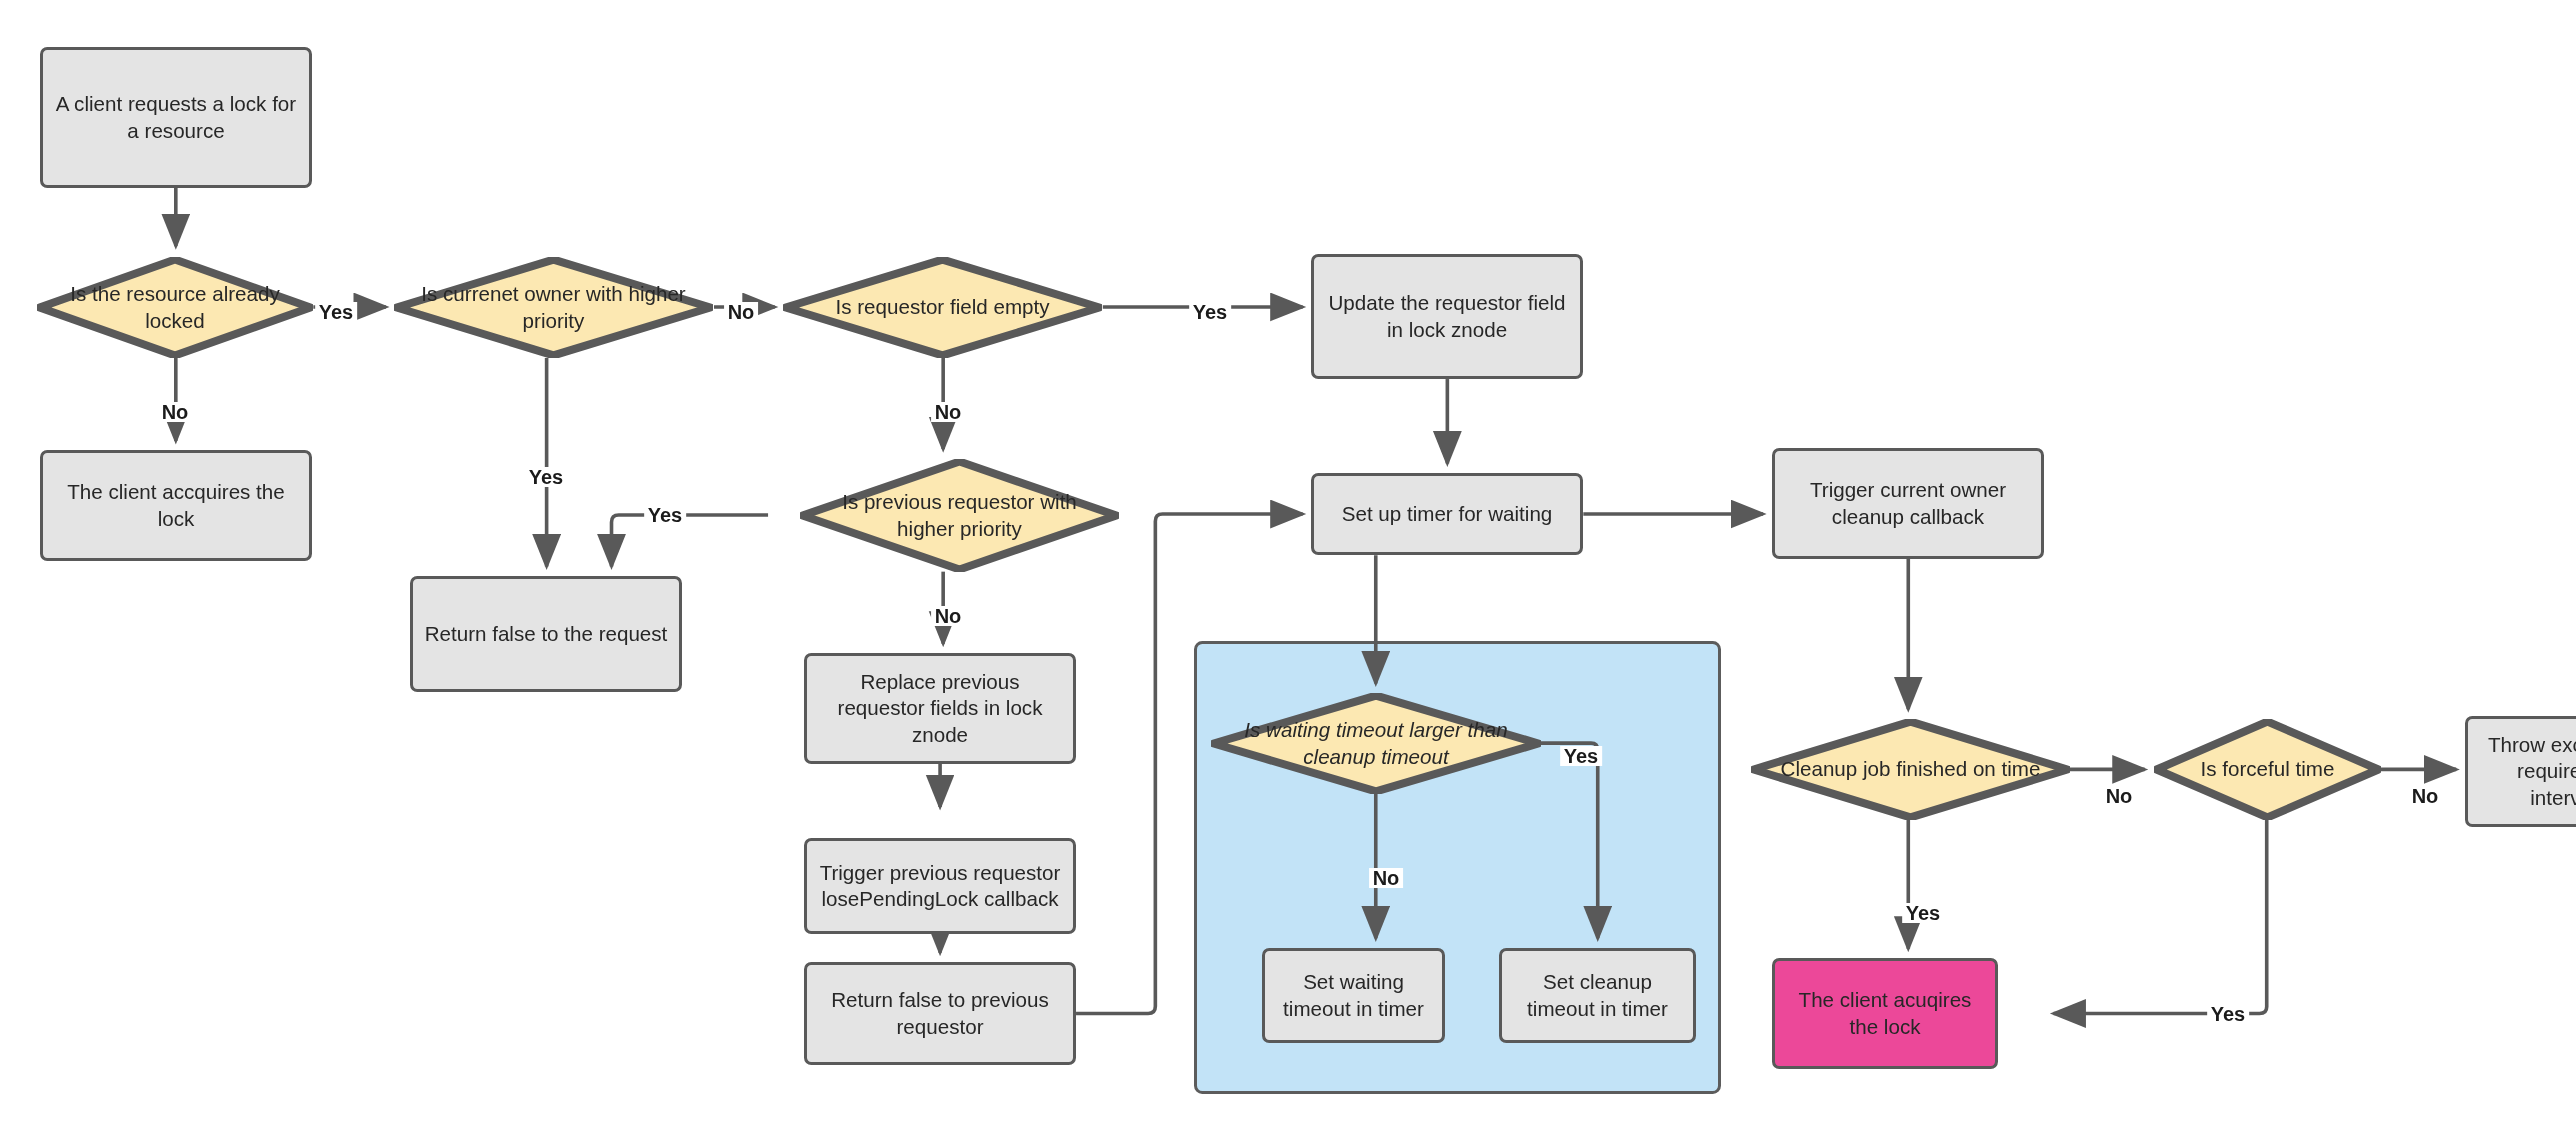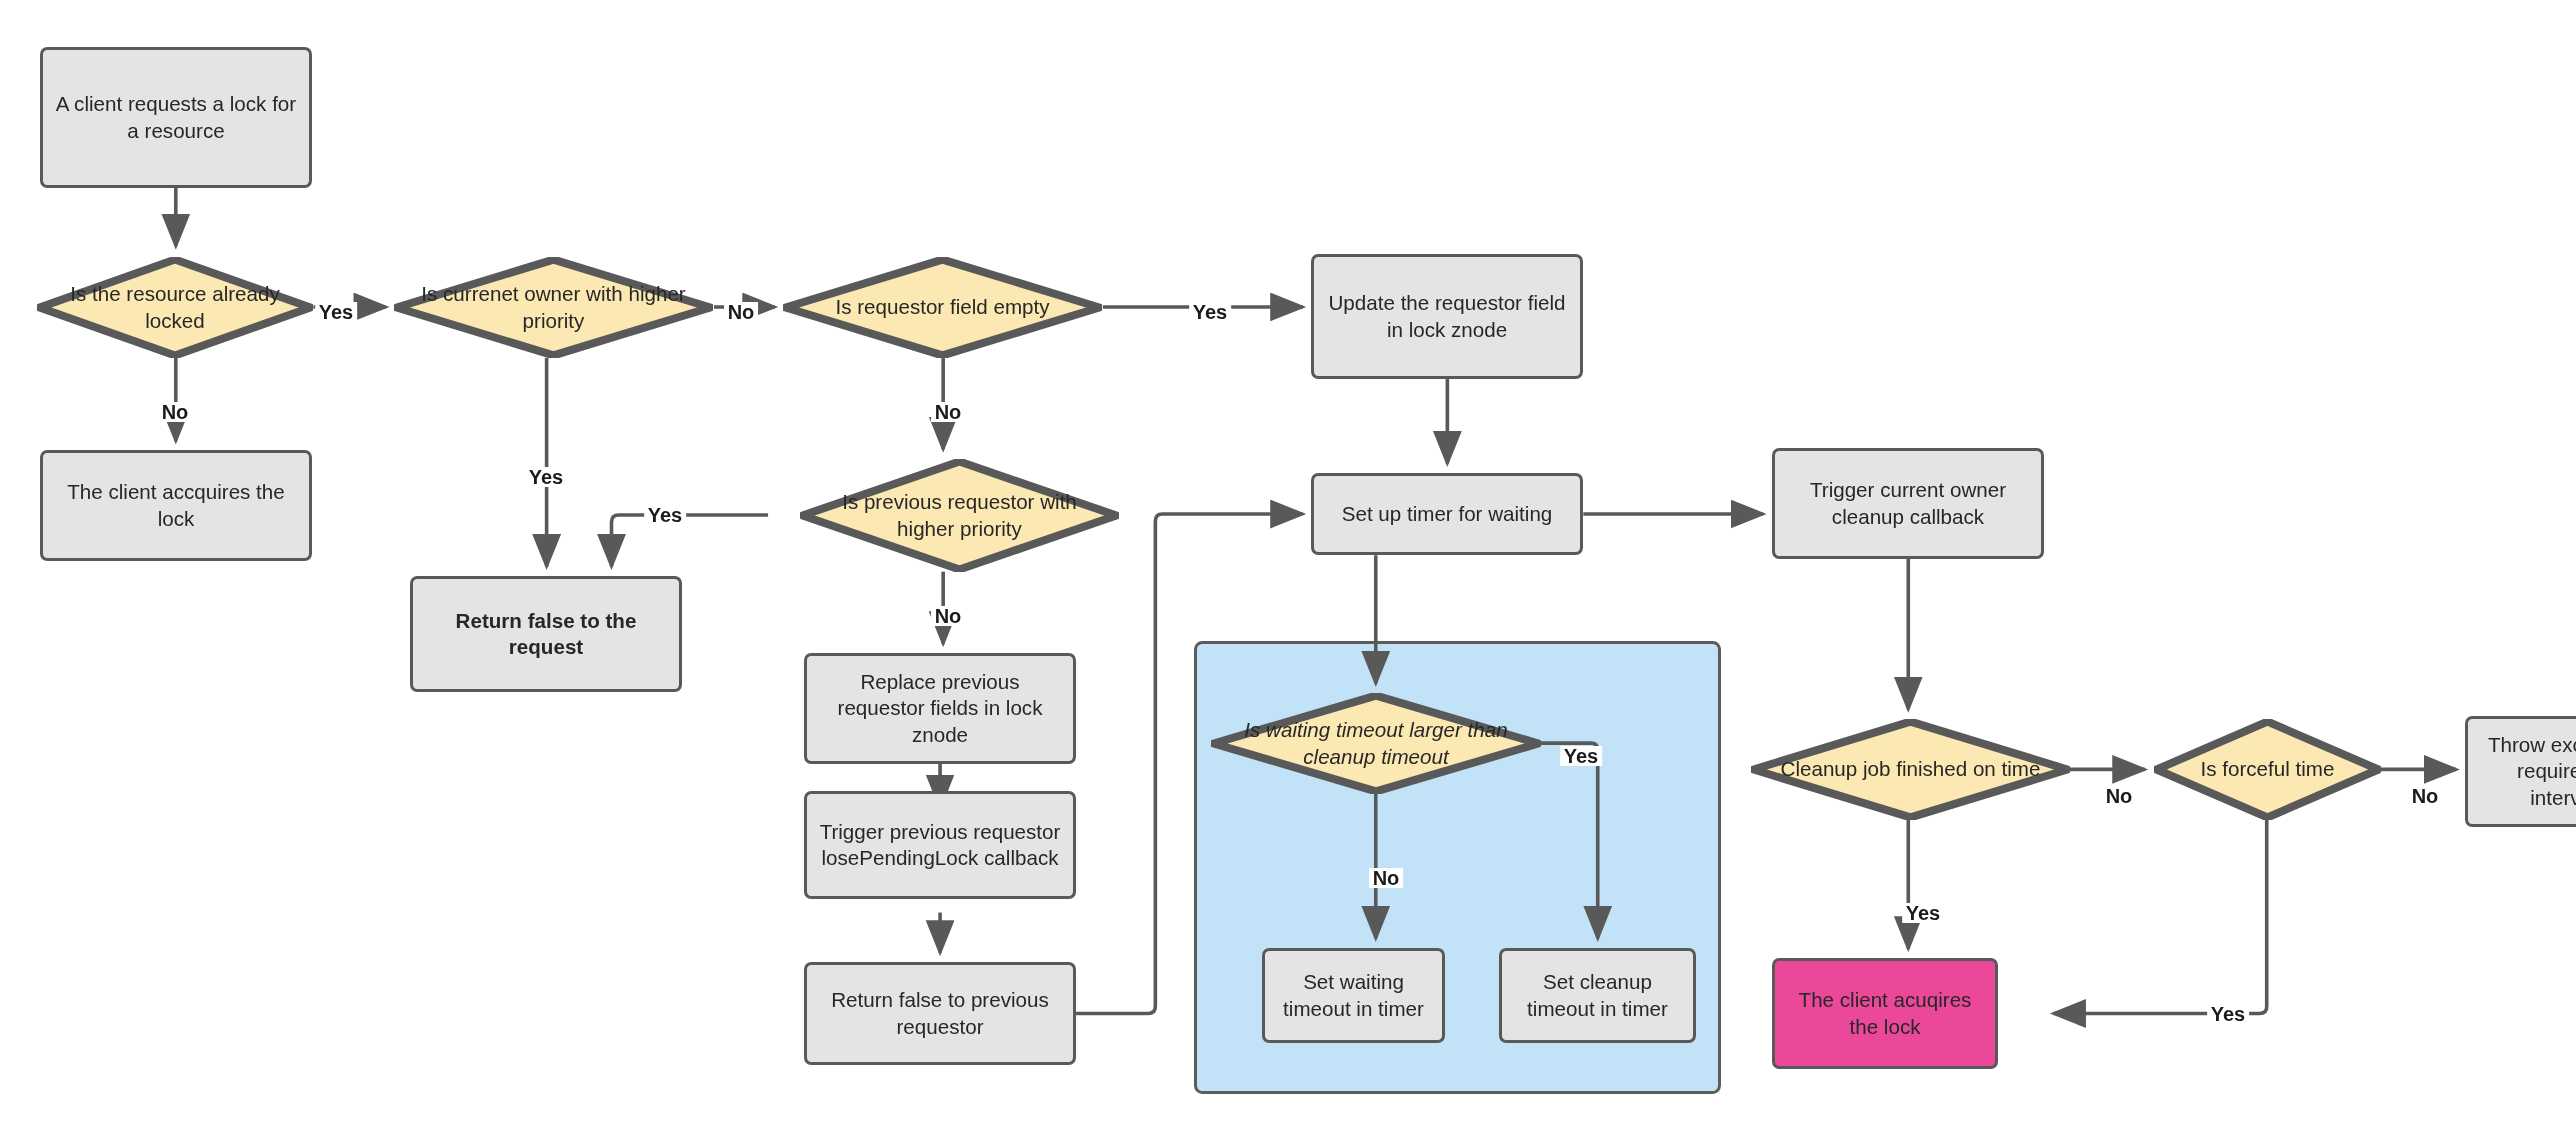--- a/index.html
+++ b/index.html
@@ -151,39 +151,39 @@
       </div>
       <div class="node process" style="left: 40px; top: 450px; width: 272px; height: 111px; background: rgb(228, 228, 228); border-color: rgb(89, 89, 89);">
         <div>The client accquires the lock</div>
       </div>
       <div class="node decision" style="left: 394px; top: 257px; width: 319px; height: 101px;">
         <svg class="dshape" viewBox="0 0 620 197" preserveAspectRatio="none">
           <path d="M310,5 L615,98.5 L310,192 L5,98.5 Z" fill="#fce8b2" stroke="#595959" stroke-width="8" stroke-linejoin="round" vector-effect="non-scaling-stroke"></path>
         </svg>
         <div class="dlabel">Is currenet owner with higher priority</div>
       </div>
-      <div class="node process" style="left: 410px; top: 576px; width: 272px; height: 116px; background: rgb(228, 228, 228); border-color: rgb(89, 89, 89); font-weight: bold;">
+      <div class="node process" style="left: 410px; top: 576px; width: 272px; height: 116px; background: rgb(228, 228, 228); border-color: rgb(89, 89, 89);">
         <div>Return false to the request</div>
       </div>
       <div class="node decision" style="left: 783px; top: 257px; width: 319px; height: 101px;">
         <svg class="dshape" viewBox="0 0 620 197" preserveAspectRatio="none">
           <path d="M310,5 L615,98.5 L310,192 L5,98.5 Z" fill="#fce8b2" stroke="#595959" stroke-width="8" stroke-linejoin="round" vector-effect="non-scaling-stroke"></path>
         </svg>
         <div class="dlabel">Is requestor field empty</div>
       </div>
       <div class="node decision" style="left: 800px; top: 459px; width: 319px; height: 113px;">
         <svg class="dshape" viewBox="0 0 620 220" preserveAspectRatio="none">
           <path d="M310,5 L615,110 L310,215 L5,110 Z" fill="#fce8b2" stroke="#595959" stroke-width="8" stroke-linejoin="round" vector-effect="non-scaling-stroke"></path>
         </svg>
         <div class="dlabel">Is previous requestor with higher priority</div>
       </div>
       <div class="node process" style="left: 804px; top: 653px; width: 272px; height: 111px; background: rgb(228, 228, 228); border-color: rgb(89, 89, 89);">
         <div>Replace previous requestor fields in lock znode</div>
       </div>
-      <div class="node process" style="left: 804px; top: 791px; width: 272px; height: 108px; background: rgb(228, 228, 228); border-color: rgb(89, 89, 89);">
+      <div class="node process" style="left: 804px; top: 838px; width: 272px; height: 96px; background: rgb(228, 228, 228); border-color: rgb(89, 89, 89);">
         <div>Trigger previous requestor losePendingLock callback</div>
       </div>
       <div class="node process" style="left: 804px; top: 962px; width: 272px; height: 103px; background: rgb(228, 228, 228); border-color: rgb(89, 89, 89);">
         <div>Return false to previous requestor</div>
       </div>
       <div class="node process" style="left: 1311px; top: 254px; width: 272px; height: 125px; background: rgb(228, 228, 228); border-color: rgb(89, 89, 89);">
         <div>Update the requestor field in lock znode</div>
       </div>
       <div class="node process" style="left: 1311px; top: 473px; width: 272px; height: 82px; background: rgb(228, 228, 228); border-color: rgb(89, 89, 89);">
         <div>Set up timer for waiting</div>

